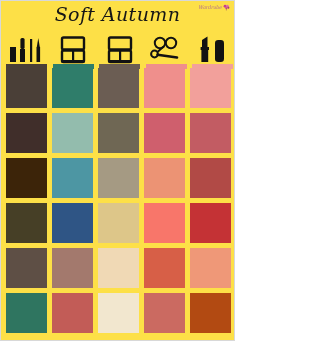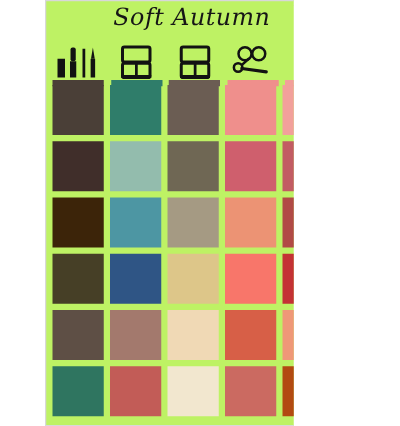--- a/index.html
+++ b/index.html
@@ -5,24 +5,23 @@
   html,body{margin:0;padding:0;}
   body{
     width:235px;height:341px;
     background:#ffffff;
     font-family:"Liberation Serif",serif;
     overflow:hidden;
   }
   #card{
     position:relative;
     width:235px;height:341px;
-    background:#bef264;
+    background:#fde047;
     box-sizing:border-box;
     border:1px solid #d8d8d8;
-    margin-left:36px;
   }
   
   #header{
     position:relative;
     height:30px;
   }
   #title{
     position:absolute;
     left:0;right:0;top:2px;
     text-align:center;

